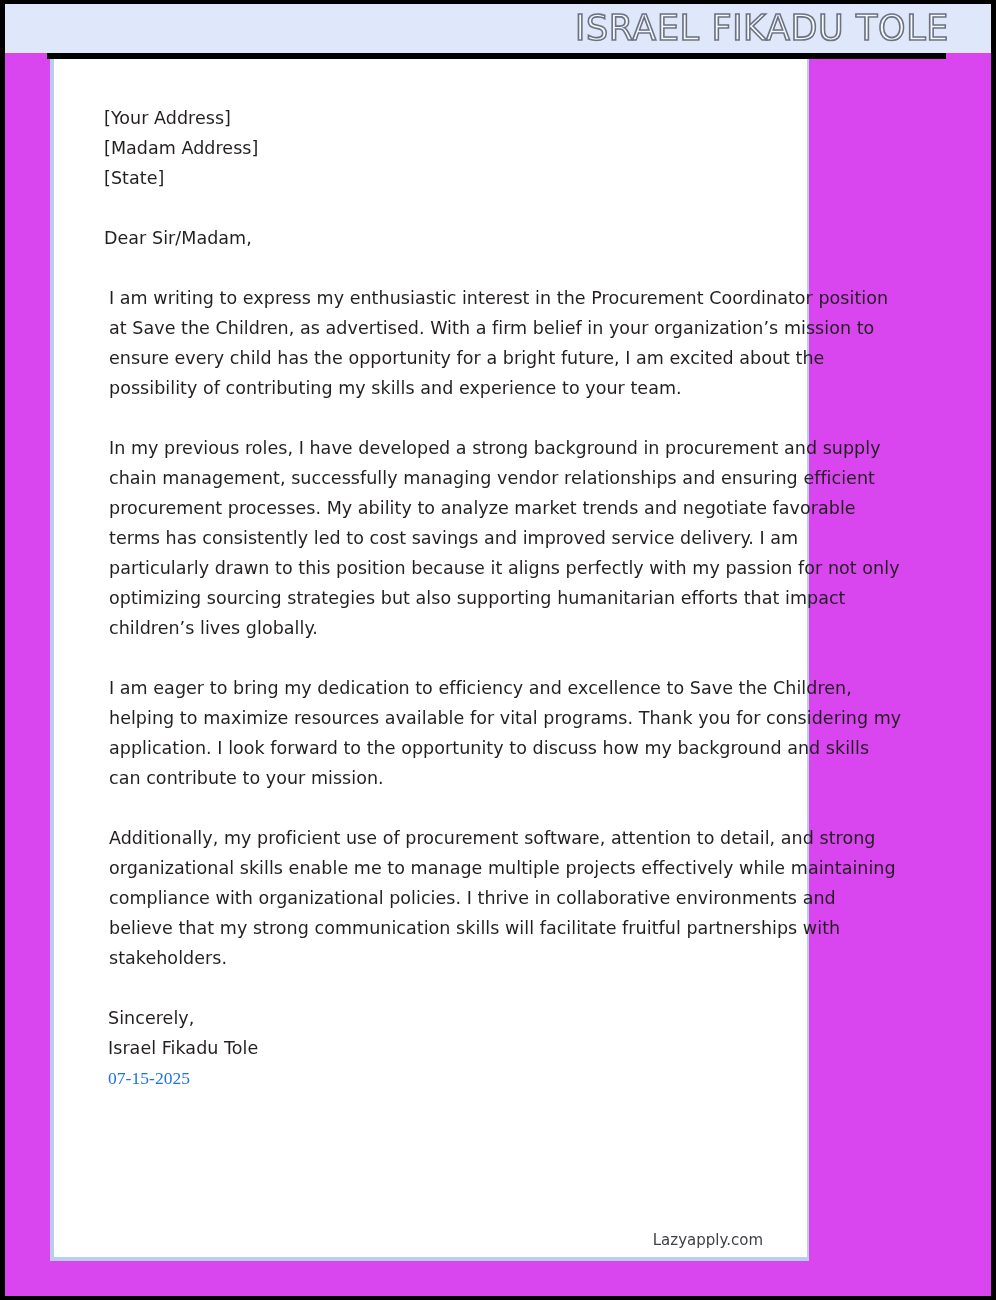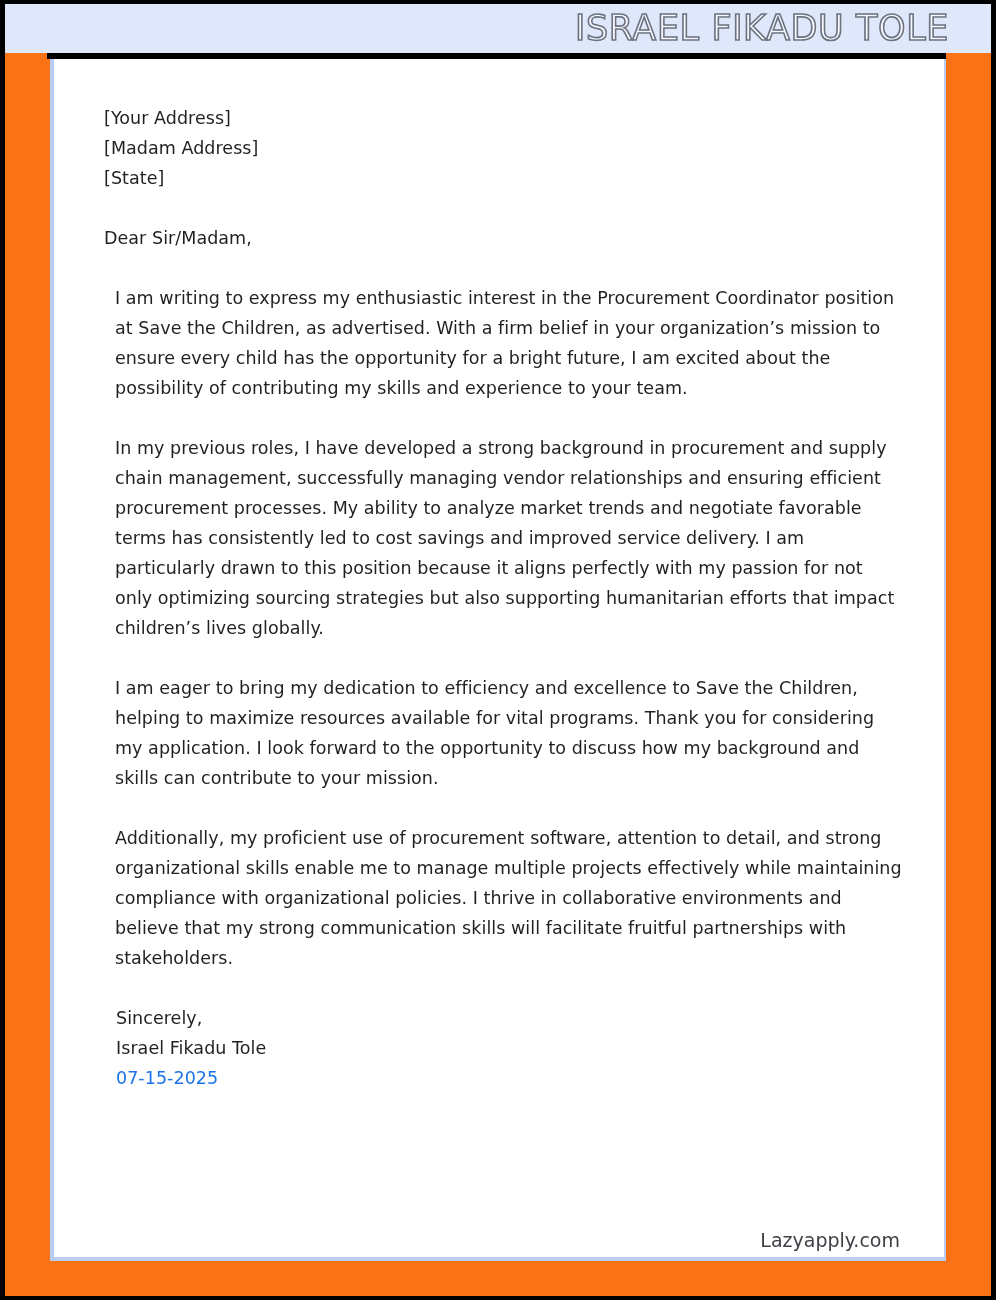--- a/index.html
+++ b/index.html
@@ -19,21 +19,21 @@
     position: absolute;
     left: 0;
     top: 0;
     width: 996px;
     height: 1300px;
     box-sizing: border-box;
     border-top: 4px solid #000000;
     border-bottom: 4px solid #000000;
     border-left: 5px solid #000000;
     border-right: 5px solid #000000;
-    background: #f97316;
+    background: #d946ef;
   }
 
   
   #header-band {
     position: absolute;
     left: 0;
     top: 0;
     width: 986px;
     height: 49px;
     background: #dfe7fb;
@@ -62,21 +62,21 @@
     width: 899px;
     height: 6px;
     background: #000000;
   }
 
   
   #letter-sheet {
     position: absolute;
     left: 45px;
     top: 55px;
-    width: 896px;
+    width: 759px;
     height: 1202px;
     box-sizing: border-box;
     background: #ffffff;
     border-left: 4px solid #b8cdf0;
     border-right: 2px solid #b8cdf0;
     border-bottom: 4px solid #b8cdf0;
     border-top: none;
   }
 
   #letter-body {
@@ -96,38 +96,39 @@
     color: #231f20;
     letter-spacing: 0.05px;
   }
 
   .addr-block { margin: 0 0 30px 0; }
   .addr-line  { white-space: nowrap; }
 
   .salutation { margin: 16px 0 30px 0; }
 
   .para {
-    margin: 0 0 30px 11px;
+    margin: 0 0 30px 5px;
     text-align: left;
   }
 
-  .sig-block { margin: 12px; }
+  .sig-block { margin: 4px; }
   .sig-line  { white-space: nowrap; }
 
   .sign-date {
     color: #1a73e8;
     white-space: nowrap;
+    font-family: Liberation Serif, serif;
   }
 
   
   #sheet-footer {
     position: absolute;
     right: 44px;
     bottom: 8px;
-    font-size: 19px;
+    font-size: 15px;
     line-height: 18px;
     color: #3f3f46;
     white-space: nowrap;
   }
 </style>
 </head>
 <body>
 
 <div id="page-frame">
 

